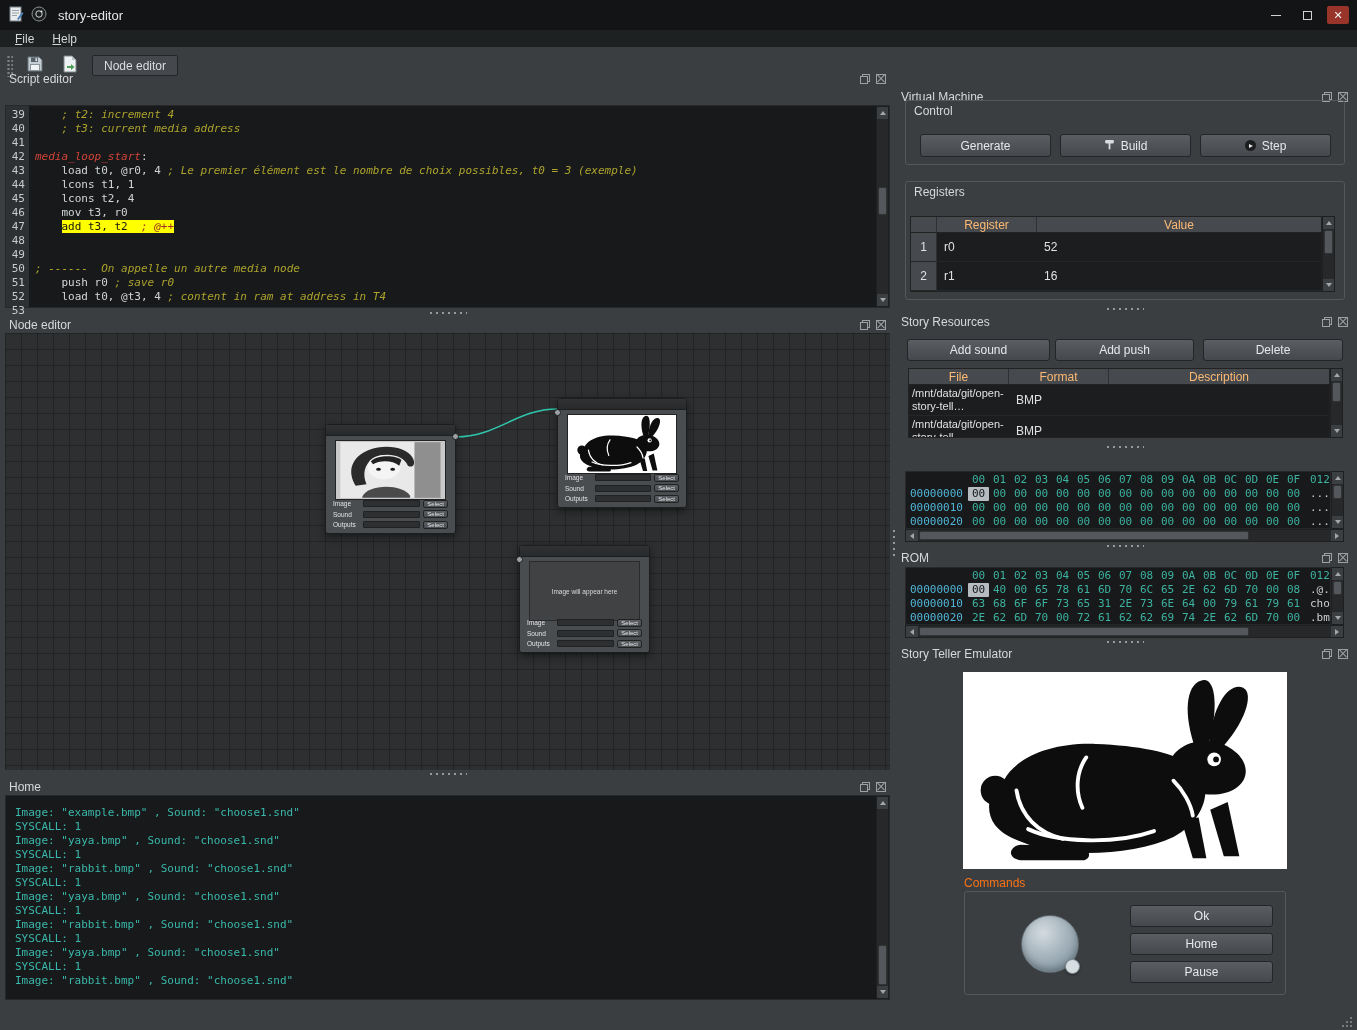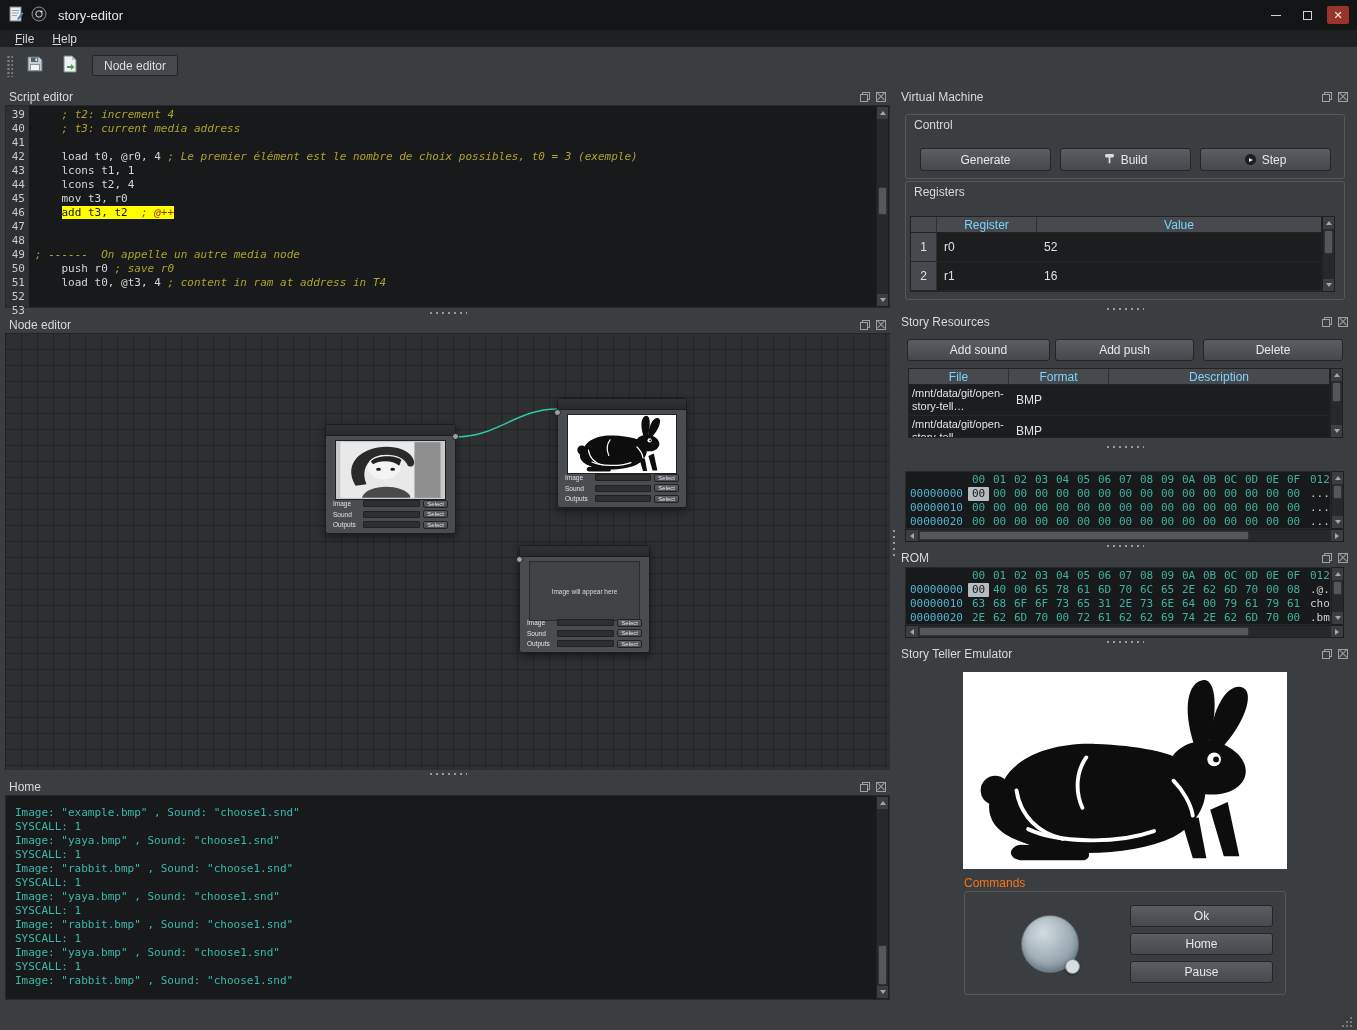--- a/index.html
+++ b/index.html
@@ -80,21 +80,21 @@
 
   
   .groupbox{position:absolute;border:1px solid #55585b;border-radius:3px}
   .group-label{position:absolute;left:8px;top:3px;font-size:12px;color:#d6d8da}
   .btn{position:absolute;display:flex;align-items:center;justify-content:center;gap:6px;background:linear-gradient(#5a5e62,#45484c);border:1px solid #232527;border-radius:3px;color:#e6e8ea;font-size:12px}
   .step-ico{width:11px;height:11px;border-radius:50%;background:#1b1d1e;display:flex;align-items:center;justify-content:center;flex-shrink:0}
   .step-ico::after{content:"";margin-left:1px;border-top:2.5px solid transparent;border-bottom:2.5px solid transparent;border-left:4px solid #e8eaec}
 
   
   .tbl-head{position:absolute;display:flex;background:#46494d;border:1px solid #222;height:17px}
-  .tbl-hcell{display:flex;align-items:center;justify-content:center;font-size:12px;color:#7dd3fc;border-right:1px solid #2e3032;height:100%}
+  .tbl-hcell{display:flex;align-items:center;justify-content:center;font-size:12px;color:#fdba74;border-right:1px solid #2e3032;height:100%}
   .tbl-hcell:last-child{border-right:none}
   .tbl-body{position:absolute;background:#202223;border:1px solid #222;border-top:none;overflow:hidden}
   .tbl-row{display:flex;border-bottom:1px solid #242628;background:#1b1d1e}
   .reg-row{height:29px;align-items:stretch}
   .tbl-rowhead{width:26px;background:#46494d;border-right:1px solid #2e3032;display:flex;align-items:center;justify-content:center;font-size:12px;color:#dfe1e3;flex-shrink:0}
   .tbl-cell{padding-left:7px;font-size:12px;color:#e0e2e4;display:flex;align-items:center}
   .reg-name{width:100px;flex-shrink:0}
   .reg-val{flex:1}
   .res-row{height:31px;align-items:stretch}
   .res-file{width:100px;flex-shrink:0;font-size:11px;line-height:13px;padding:2px 3px;word-break:break-all;display:block;color:#dfe1e3}
@@ -210,21 +210,21 @@
     <button class="tool-btn">
       <span><svg width="18" height="18" viewBox="0 0 18 18">
             <path d="M3,1 H11 L15,5 V17 H3 Z" fill="#eef1f2" stroke="#7b8489"></path>
             <path d="M11,1 L11,5 L15,5 Z" fill="#b9c2c6"></path>
             <path d="M6,11 H10 V9 L13.5,12 L10,15 V13 H6 Z" fill="#4f9e58"></path>
           </svg></span>
     </button>
     <button class="tool-toggle">Node editor</button>
   </div>
 
-  <div class="dock-title" style="left:5px;top:88px;width:885px">
+  <div class="dock-title" style="left:5px;top:70px;width:885px">
     <span>Script editor</span>
     <span class="dock-btns">
       <span class="icon-float"></span>
       <span class="icon-close"></span>
     </span>
   </div>
   <div class="editor" style="left:5px;top:105px;width:885px;height:203px">
     <div class="gutter" id="gutter">
         <div class="code-line">39</div>
         <div class="code-line">40</div>
@@ -239,20 +239,21 @@
         <div class="code-line">49</div>
         <div class="code-line">50</div>
         <div class="code-line">51</div>
         <div class="code-line">52</div>
         <div class="code-line">53</div>
       </div>
     <div class="codearea" id="code">
         <div class="code-line"><span class="seg-comment">    ; t2: increment 4</span></div>
         <div class="code-line"><span class="seg-comment">    ; t3: current media address</span></div>
         <div class="code-line"><span class="seg-plain"> </span></div>
+        <div class="code-line"><span class="seg-label">media_loop_start</span><span class="seg-plain">:</span></div>
         <div class="code-line"><span class="seg-plain">    load t0, @r0, 4 </span><span class="seg-comment">; Le premier élément est le nombre de choix possibles, t0 = 3 (exemple)</span></div>
         <div class="code-line"><span class="seg-plain">    lcons t1, 1</span></div>
         <div class="code-line"><span class="seg-plain">    lcons t2, 4</span></div>
         <div class="code-line"><span class="seg-plain">    mov t3, r0</span></div>
         <div class="code-line"><span class="seg-plain">    </span><span class="seg-hl">add t3, t2  </span><span class="seg-hlc">; @++</span></div>
         <div class="code-line"><span class="seg-plain"> </span></div>
         <div class="code-line"><span class="seg-plain"> </span></div>
         <div class="code-line"><span class="seg-comment">; ------  On appelle un autre media node</span></div>
         <div class="code-line"><span class="seg-plain">    push r0 </span><span class="seg-comment">; save r0</span></div>
         <div class="code-line"><span class="seg-plain">    load t0, @t3, 4 </span><span class="seg-comment">; content in ram at address in T4</span></div>
@@ -405,21 +406,21 @@
     </div>
 
   <div class="dock-title" style="left:897px;top:88px;width:455px">
     <span>Virtual Machine</span>
     <span class="dock-btns">
       <span class="icon-float"></span>
       <span class="icon-close"></span>
     </span>
   </div>
 
-  <div class="groupbox" style="left:905px;top:114px;width:440px;height:65px">
+  <div class="groupbox" style="left:905px;top:100px;width:440px;height:65px">
     <span class="group-label">Control</span>
     <button class="btn" style="left:14px;top:33px;width:131px;height:23px">
       <span>Generate</span>
     </button>
     <button class="btn" style="left:154px;top:33px;width:131px;height:23px">
       <span><svg width="11" height="11" viewBox="0 0 10 10">
             <rect x="1" y="1" width="8" height="3" rx="1" fill="#d9dcde"></rect>
             <rect x="4.2" y="3.4" width="1.6" height="6" fill="#d9dcde"></rect>
           </svg></span>
       <span>Build</span>

